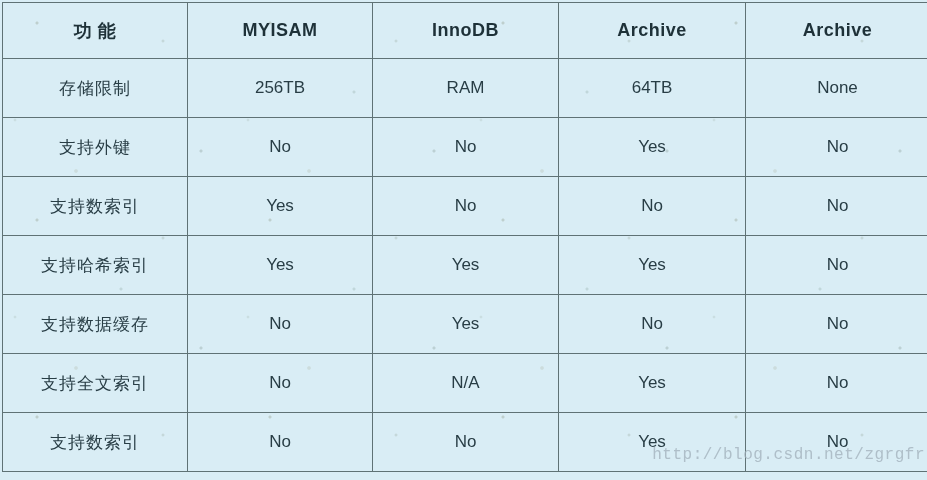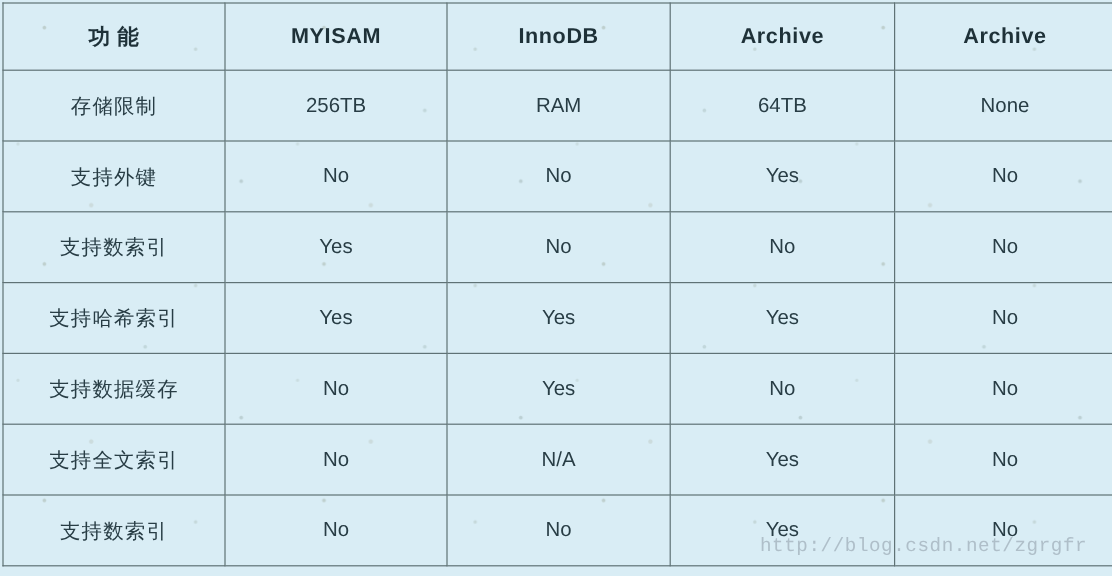--- a/index.html
+++ b/index.html
@@ -60,21 +60,21 @@
     margin-top: 24px;
   }
   col.c1 { width: 185px; }
   col.c2 { width: 185px; }
   col.c3 { width: 186px; }
   col.c4 { width: 187px; }
   col.c5 { width: 184px; }
   .watermark {
     position: absolute;
     top: 446px;
-    right: 21px;
+    right: 2px;
     font-family: "Liberation Mono", "DejaVu Sans Mono", monospace;
     font-size: 16px;
     letter-spacing: 0.5px;
     color: rgba(160, 175, 185, 0.75);
     pointer-events: none;
   }
 </style>
 </head>
 <body>
 

